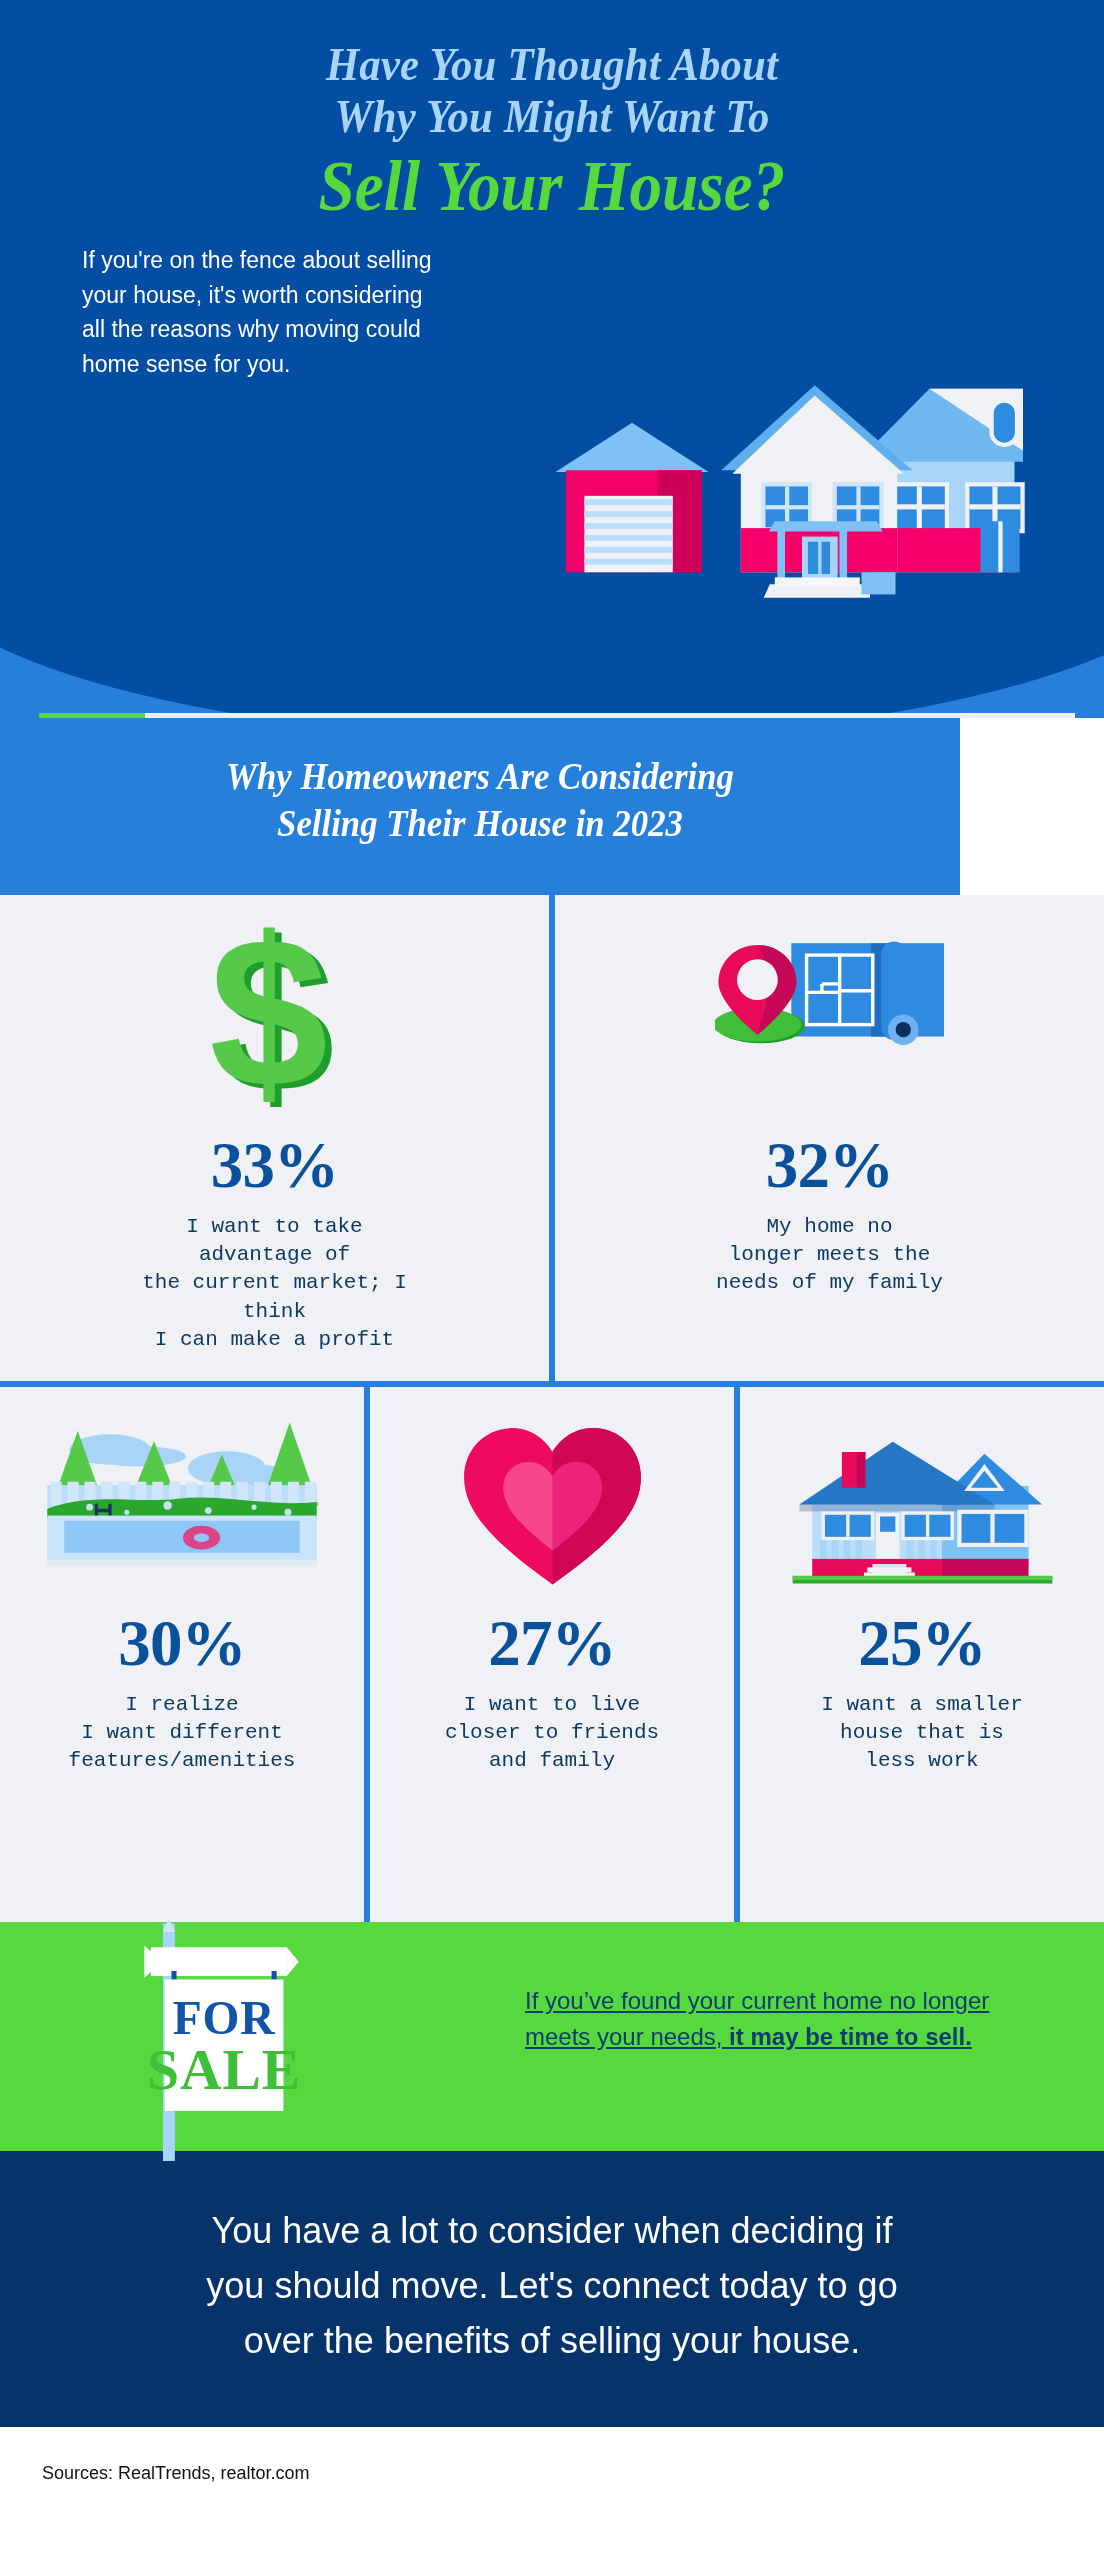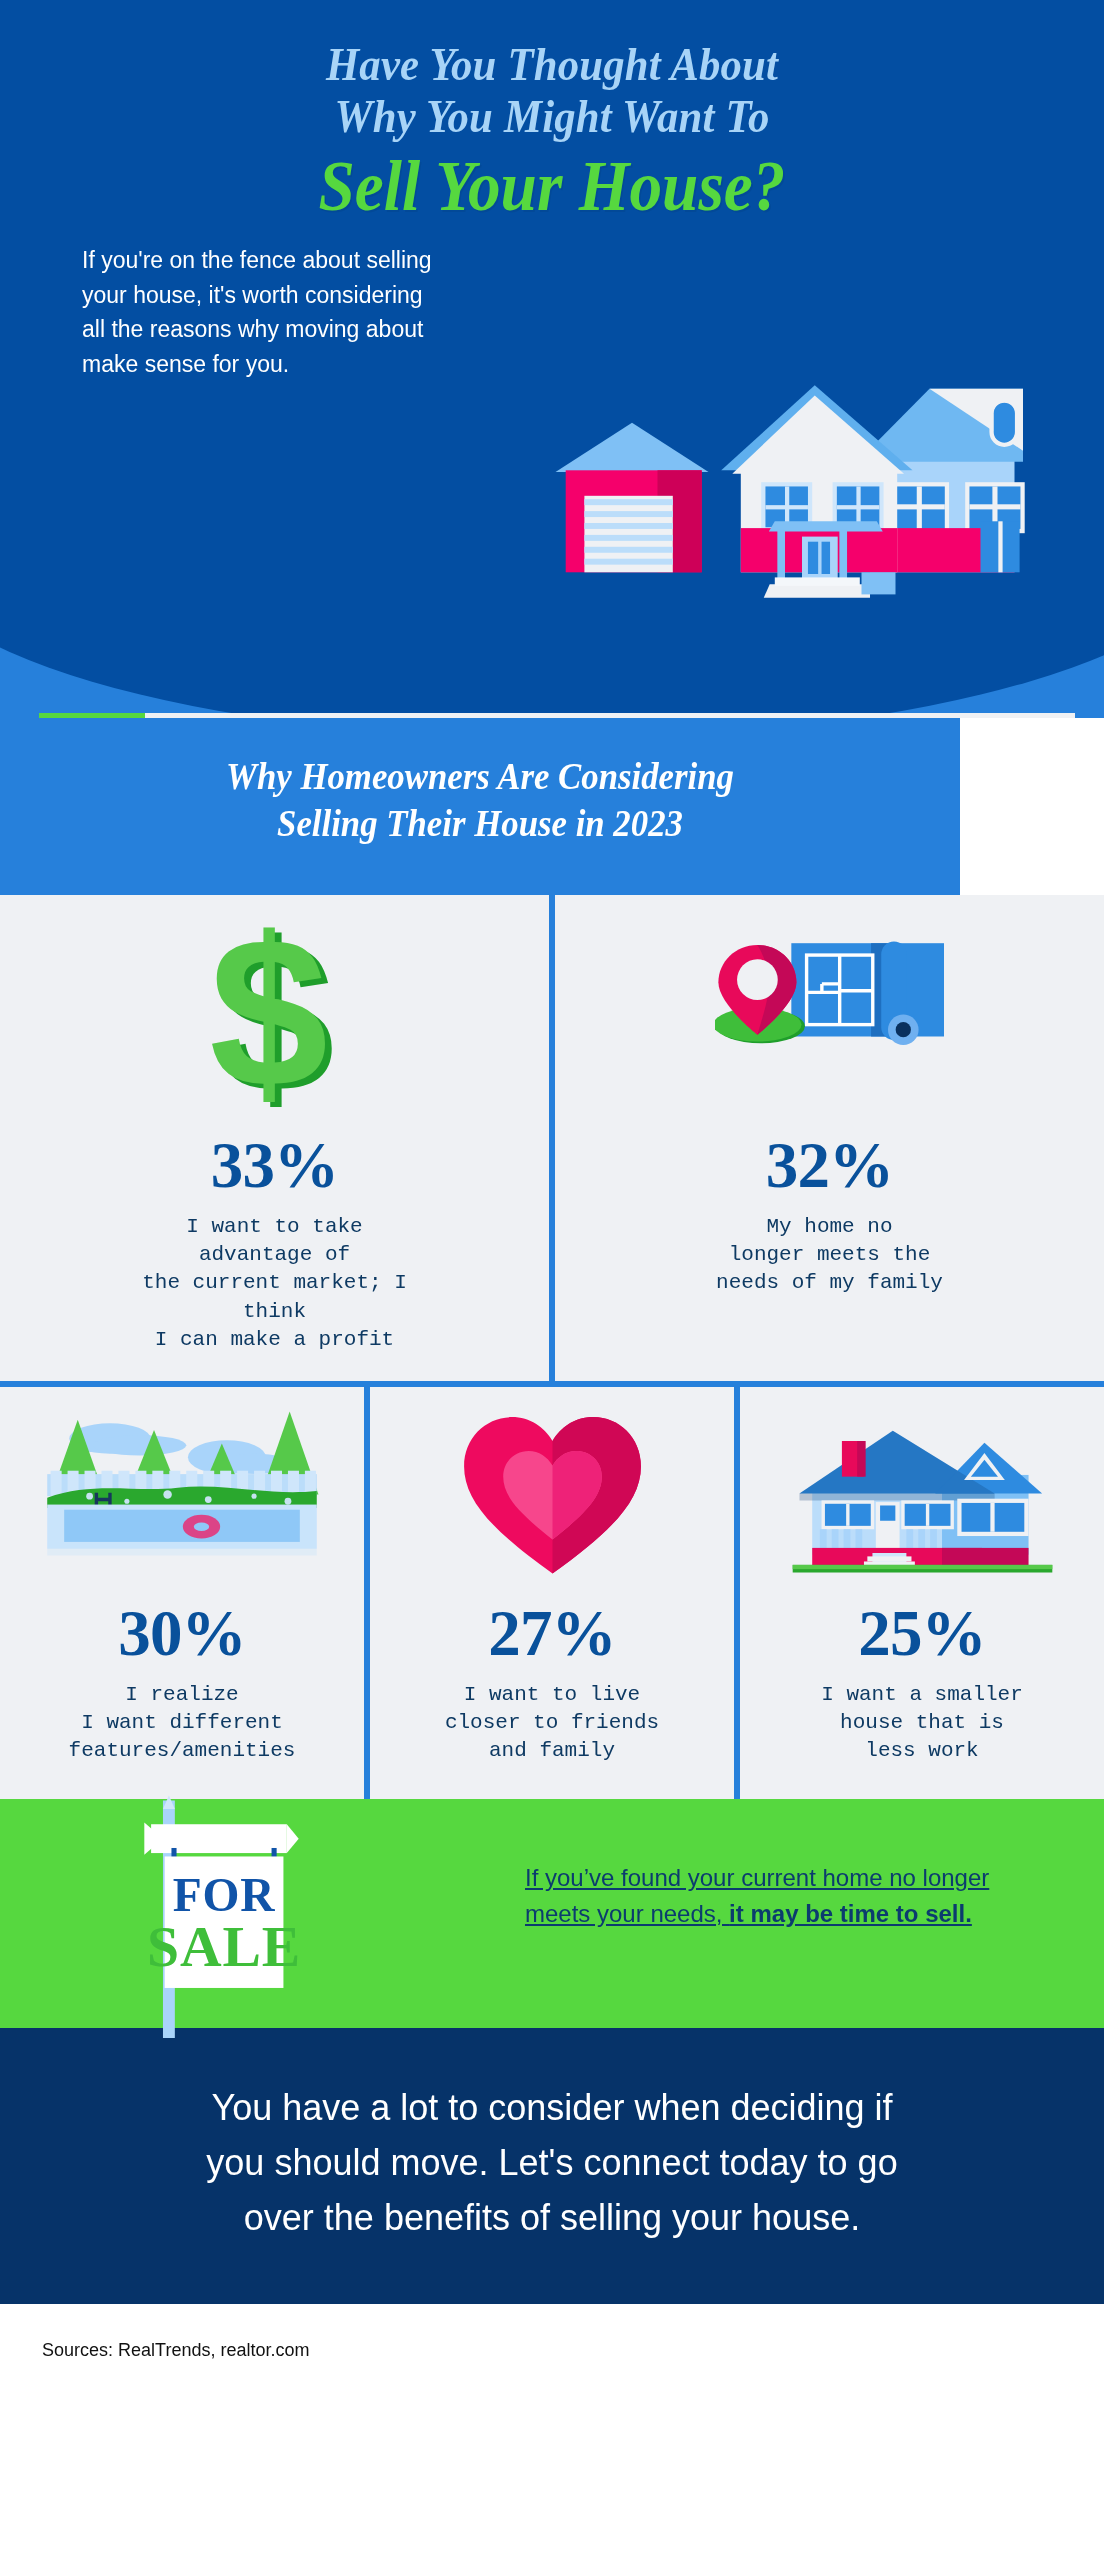--- a/index.html
+++ b/index.html
@@ -131,21 +131,21 @@
   .row + .row { margin-top:6px; }
   .cell {
     background:#EFF1F4;
     display:flex;
     flex-direction:column;
     align-items:center;
     justify-content:flex-start;
     padding:29px 15.3px 34px;
   }
   .row1 .cell { flex:1 1 50%; height:486px; }
-  .row2 .cell { flex:1 1 33.3333%; height:412px;justify-content:flex-end; }
+  .row2 .cell { flex:1 1 33.3333%; height:535px; }
   .stat-art {
     flex:0 0 auto;
     display:flex;
     align-items:center;
     justify-content:center;
     margin-bottom:12px;
   }
   .row1 .stat-art { height:197px; }
   .row2 .stat-art { height:183px; }
   .stat-pct {
@@ -227,21 +227,21 @@
     <div class="hero-blob"></div>
 
     <div class="hero-inner">
       <div class="title-block">
         <div class="title-line">Have You Thought About</div>
         <div class="title-line">Why You Might Want To</div>
         <div class="title-accent green">Sell Your House?</div>
       </div>
     </div>
 
-    <div class="intro">If you're on the fence about selling your house, it's worth considering all the reasons why moving about make sense for you.</div>
+    <div class="intro">If you're on the fence about selling your house, it's worth considering all the reasons why moving could home sense for you.</div>
 
     <svg class="house-art" viewBox="0 0 600 300">
 
       <polygon points="30,120 120,62 210,120" fill="#7FC0F5"></polygon>
       <rect x="42" y="118" width="160" height="120" fill="#F5006B"></rect>
       <rect x="150" y="118" width="52" height="120" fill="#CE0058"></rect>
       <rect x="64" y="148" width="104" height="90" fill="#EFF1F4"></rect>
       <g fill="#BBDDFA">
         <rect x="64" y="152" width="104" height="7"></rect>
           <rect x="64" y="166" width="104" height="7"></rect>

